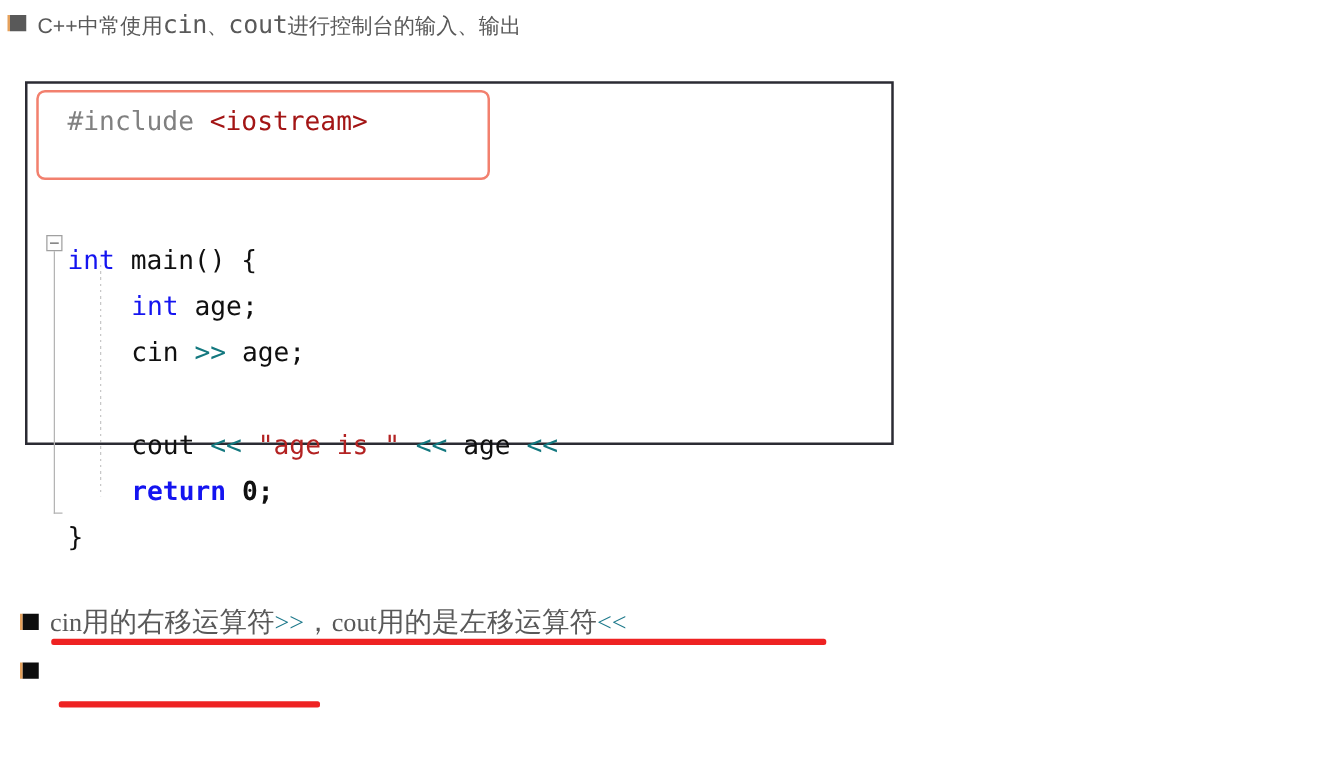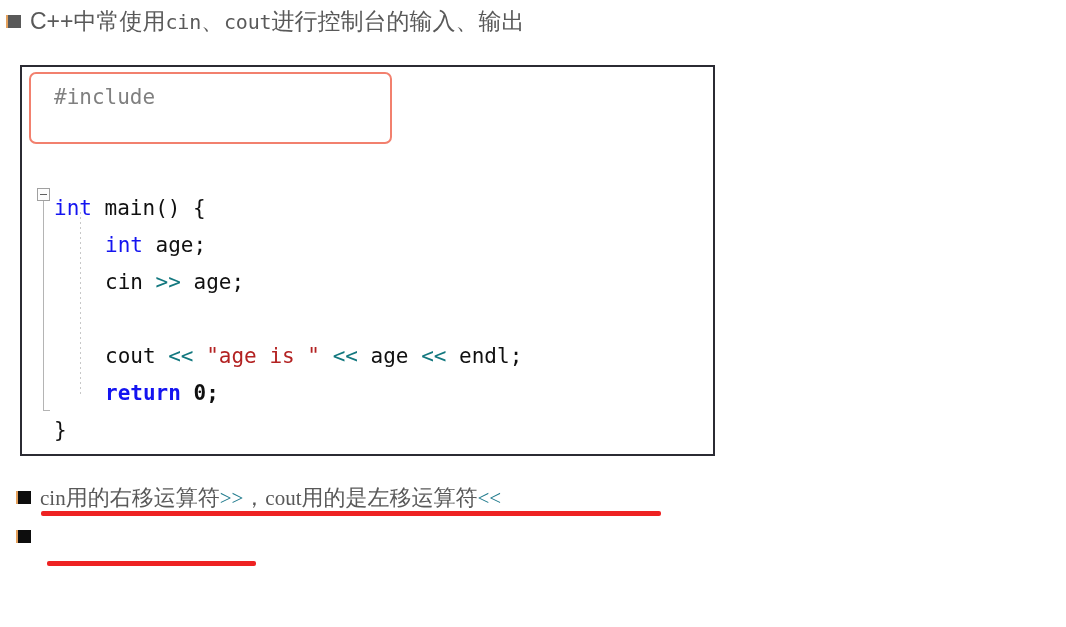--- a/index.html
+++ b/index.html
@@ -51,21 +51,21 @@
   .cjk {
     font-family: "Liberation Sans", "DejaVu Sans", sans-serif;
     color: #595959;
   }
   .mono-run {
     font-family: "Liberation Serif", "DejaVu Serif", serif;
     color: #595959;
   }
 
   #top-bullet { left: 8px; top: 6px; font-size: 23px; }
-  #top-bullet .cjk { font-size: 23px; }
+  #top-bullet .cjk { font-size: 17px; }
   #top-bullet .mono-run {
     font-family: "DejaVu Sans Mono", monospace;
     font-size: 20px;
     letter-spacing: -0.2px;
   }
 
   #bullet-2 { left: 18px; top: 483px; font-size: 22px; }
   #bullet-3 { left: 18px; top: 531px; font-size: 22px; }
   #bullet-2 .cjk, #bullet-3 .cjk { font-size: 22px; }
   #bullet-2 .mono-run, #bullet-3 .mono-run {
@@ -83,21 +83,21 @@
   }
   #underline-1 { left: 41px; top: 511px; width: 620px; }
   #underline-2 { left: 47px; top: 561px; width: 209px; }
 
   
   #code-box {
     position: absolute;
     left: 20px;
     top: 65px;
     width: 695px;
-    height: 391px;
+    height: 291px;
     border: 2px solid #2b2b33;
     background: #ffffff;
     box-sizing: border-box;
   }
   #code-inner {
     position: relative;
     width: 100%;
     height: 100%;
     font-family: "DejaVu Sans Mono", "Liberation Mono", monospace;
     font-size: 21px;
@@ -194,25 +194,25 @@
   <span class="bullet-marker gray"></span>
   <span class="bullet-text"><span class="cjk">C++中常使用</span><span class="mono-run">cin</span><span class="cjk">、</span><span class="mono-run">cout</span><span class="cjk">进行控制台的输入、输出</span></span>
 </div>
 
 <div id="code-box">
   <div id="code-inner">
     <div id="code-highlight"></div>
     <div id="fold-box"></div>
     <div id="fold-stem"></div>
     <div id="indent-guide"></div>
-  <div class="code-line" style="top: 12px; left: 32px;"><span class="tok-pre">#include </span></div>
+  <div class="code-line" style="top: 12px; left: 32px;"><span class="tok-pre">#include </span><span class="tok-hdr">&lt;iostream&gt;</span></div>
       <div class="code-line" style="top: 123px; left: 32px;"><span class="tok-type">int</span><span class="tok-plain"> main() {</span></div>
       <div class="code-line" style="top: 160px; left: 83px;"><span class="tok-type">int</span><span class="tok-plain"> age;</span></div>
       <div class="code-line" style="top: 197px; left: 83px;"><span class="tok-plain">cin </span><span class="tok-op">&gt;&gt;</span><span class="tok-plain"> age;</span></div>
-      <div class="code-line" style="top: 271px; left: 83px;"><span class="tok-plain">cout </span><span class="tok-op">&lt;&lt;</span><span class="tok-plain"> </span><span class="tok-str">"age is "</span><span class="tok-plain"> </span><span class="tok-op">&lt;&lt;</span><span class="tok-plain"> age </span><span class="tok-op">&lt;&lt;</span><span class="tok-plain"> endl;</span></div>
+      <div class="code-line" style="top: 271px; left: 83px;"><span class="tok-plain">cout </span><span class="tok-op">&lt;&lt;</span><span class="tok-plain"> </span><span class="tok-str">"age is "</span><span class="tok-plain"> </span><span class="tok-op">&lt;&lt;</span><span class="tok-plain"> age </span><span class="tok-op">&lt;&lt;</span></div>
       <div class="code-line" style="top: 308px; left: 83px; font-weight: bold;"><span class="tok-kw">return</span><span class="tok-plain"> </span><span class="tok-num">0;</span></div>
       <div class="code-line" style="top: 345px; left: 32px;"><span class="tok-plain">}</span></div>
     </div>
 </div>
 
 <div class="bullet-line" id="bullet-2">
   <span class="bullet-marker black"></span>
   <span class="bullet-text"><span class="mono-run">cin</span><span class="cjk">用的右移运算符</span><span class="op-teal mono-run">&gt;&gt;</span><span class="cjk">，</span><span class="mono-run">cout</span><span class="cjk">用的是左移运算符</span><span class="op-teal mono-run">&lt;&lt;</span></span>
 </div>
 <div class="red-underline" id="underline-1"></div>

